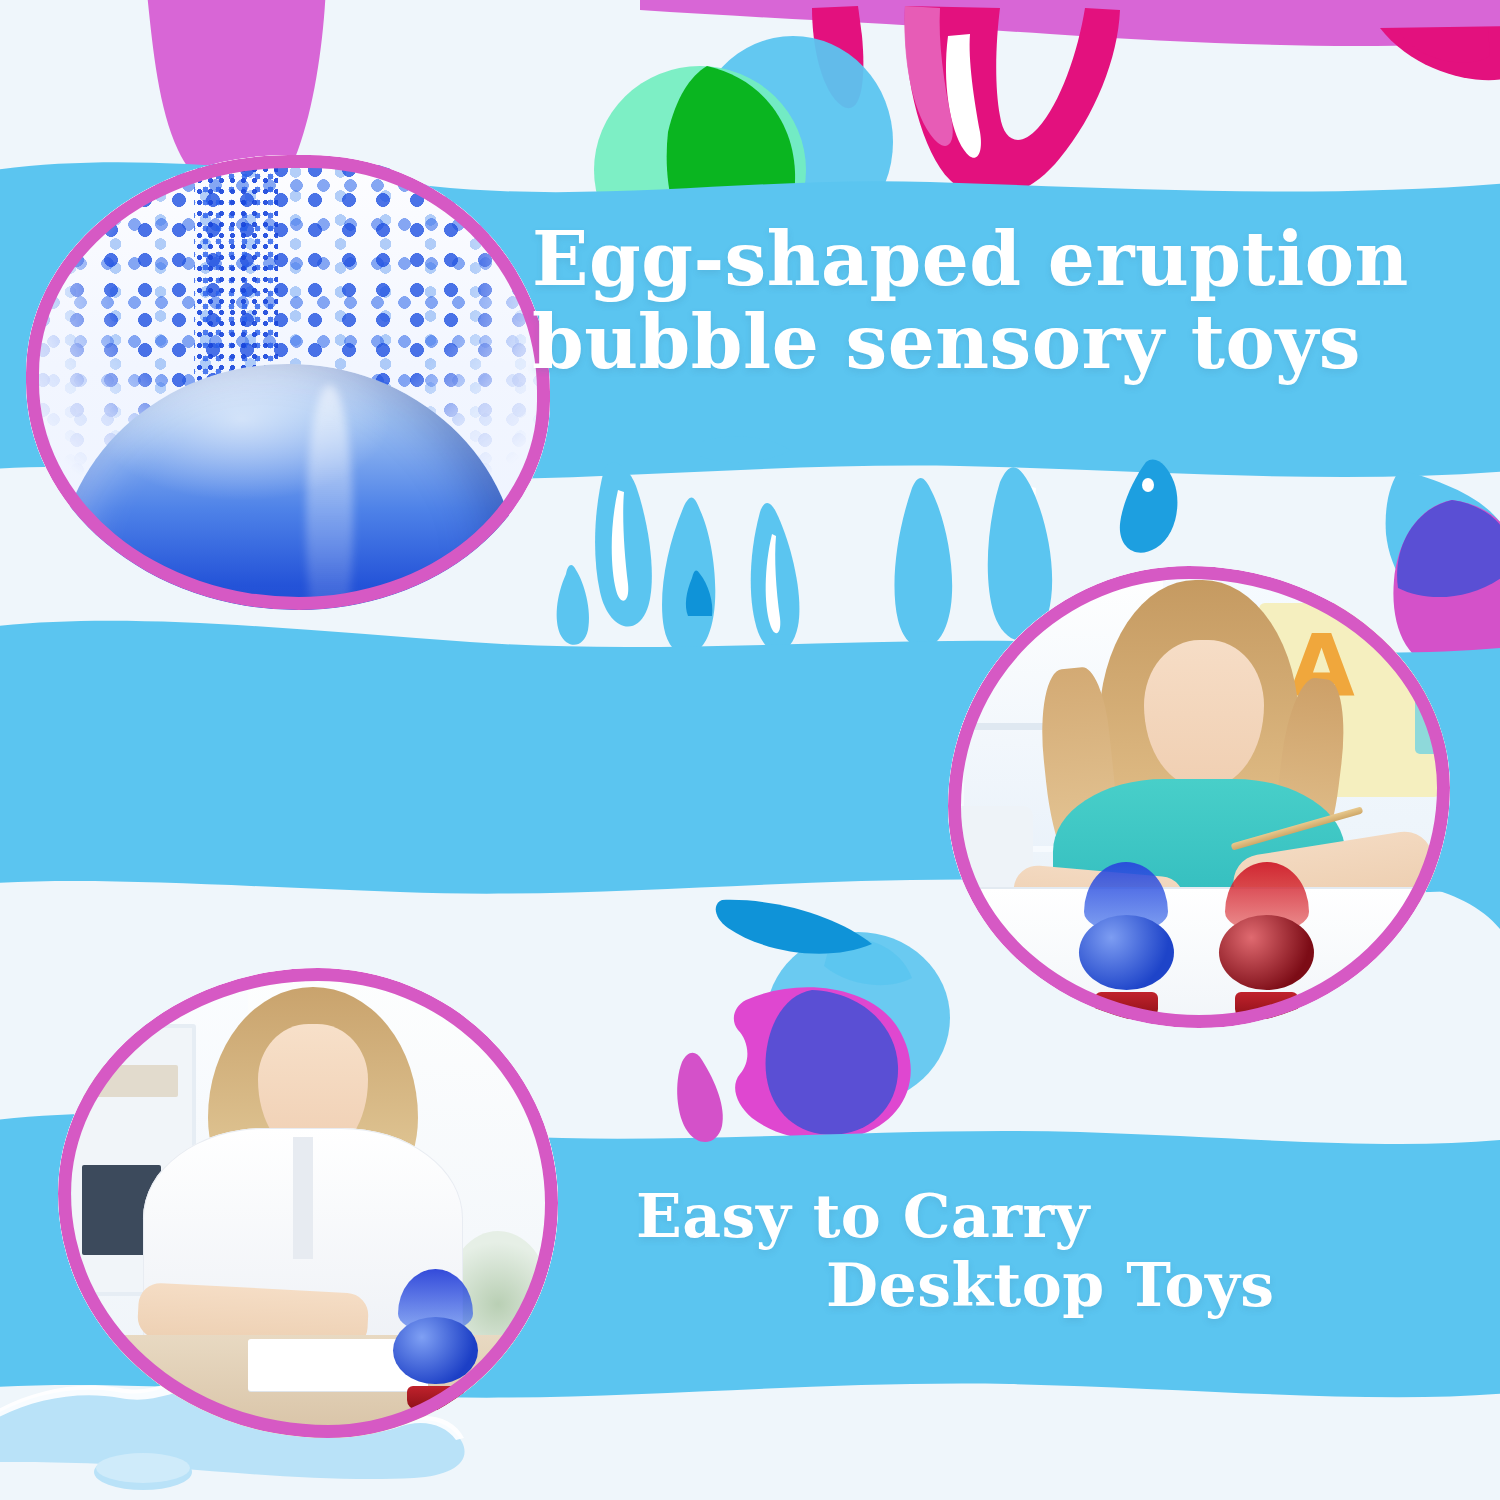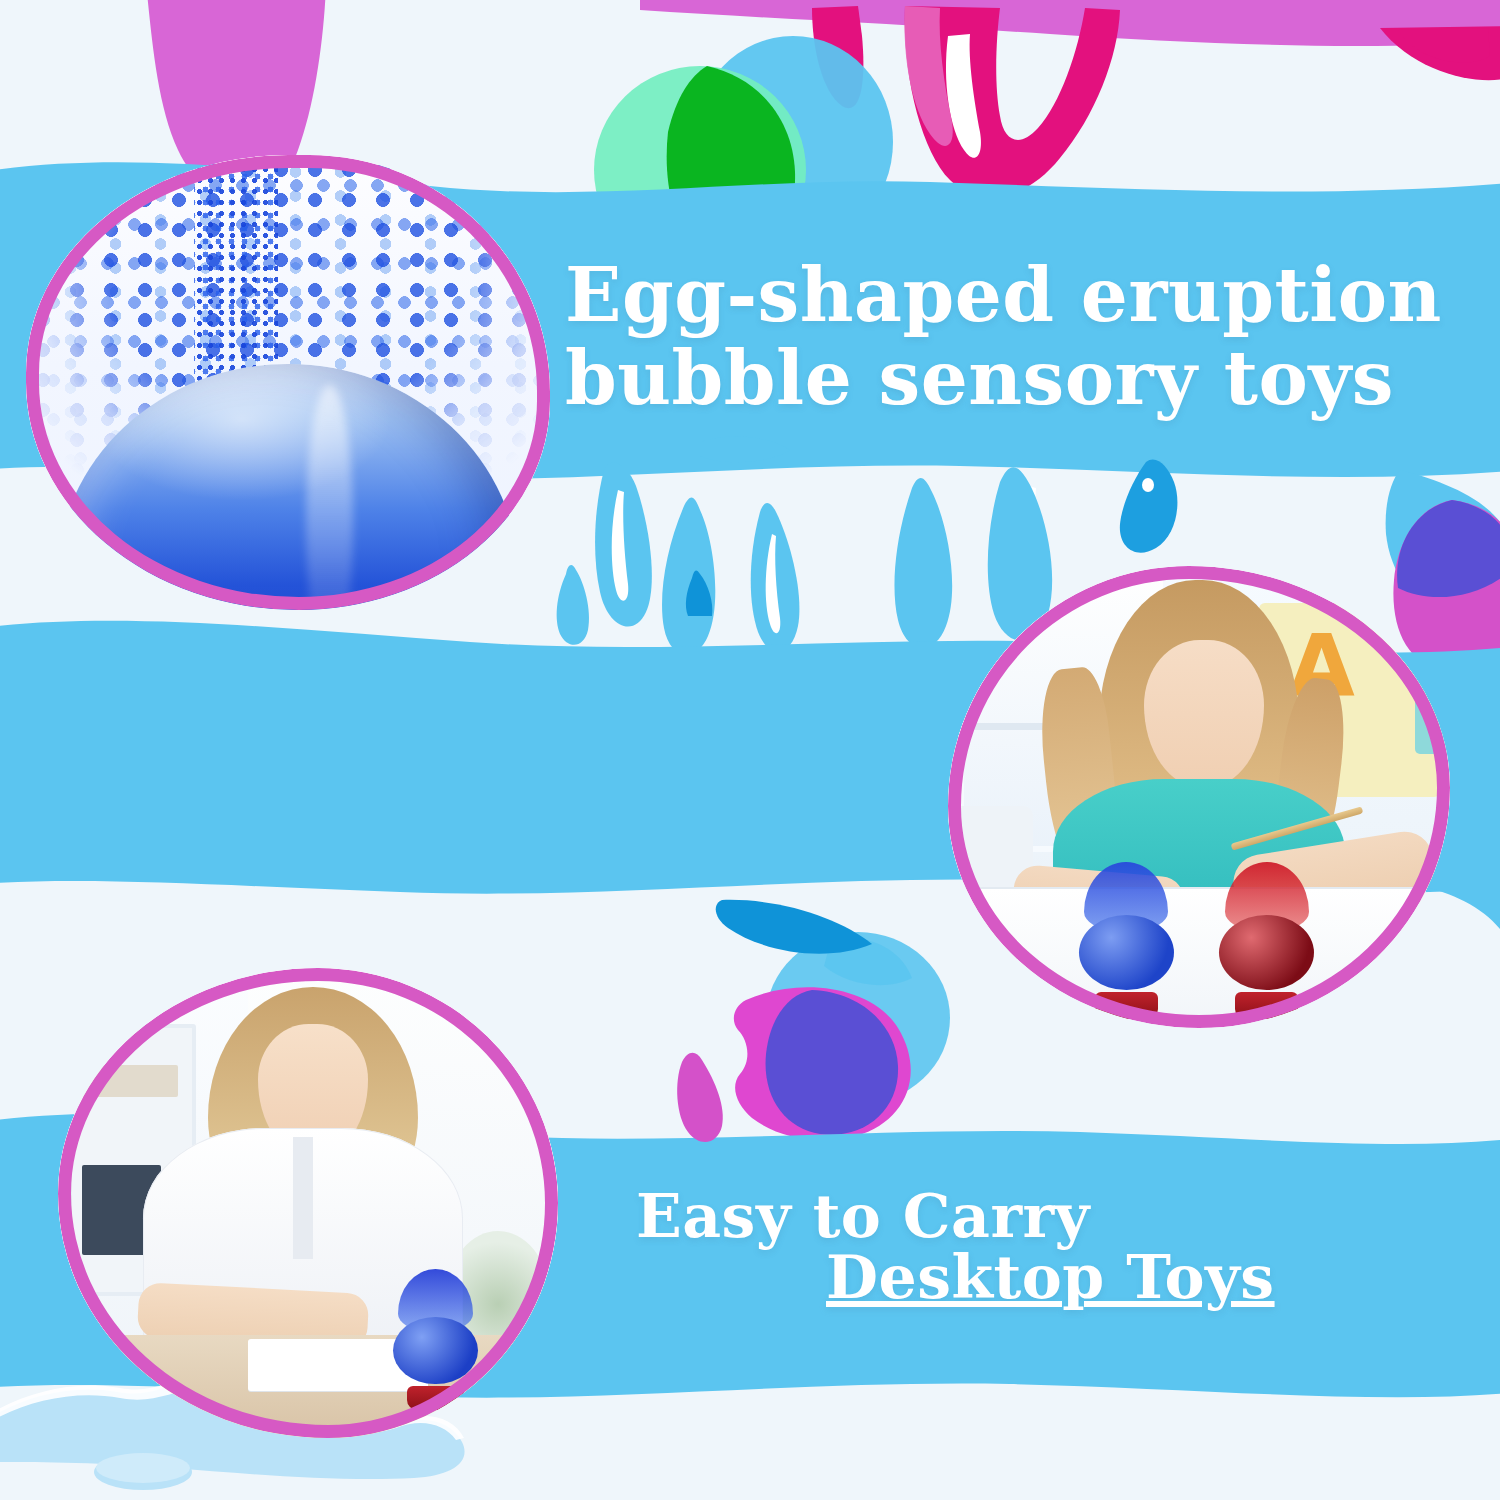--- a/index.html
+++ b/index.html
@@ -16,25 +16,25 @@
   .headline{
     position:absolute;
     color:#ffffff;
     font-family:"DejaVu Serif","Liberation Serif",serif;
     font-weight:700;
     letter-spacing:.5px;
     line-height:1.02;
     text-shadow:0 3px 6px rgba(60,120,160,.18);
     white-space:nowrap;
   }
-  #headline-1{left:565px;top:222px;font-size:74px;margin-top:36px;}
+  #headline-1{left:532px;top:222px;font-size:74px;}
   #headline-1 .l2{display:block;margin-top:8px;}
   #headline-2{left:18px;top:758px;font-size:59px;}
   #headline-3{left:636px;top:1186px;font-size:60px;}
-  #headline-3 .l2{display:block;margin-top:0;margin-left:190px;text-decoration:underline;}
+  #headline-3 .l2{display:block;margin-top:8px;margin-left:190px;}
 
   
   .photo{
     position:absolute;
     overflow:hidden;
     background:#ffffff;
   }
   .photo .inner{position:absolute;left:0;top:0;width:100%;height:100%;overflow:hidden;}
   .ring{
     position:absolute;left:0;top:0;width:100%;height:100%;

